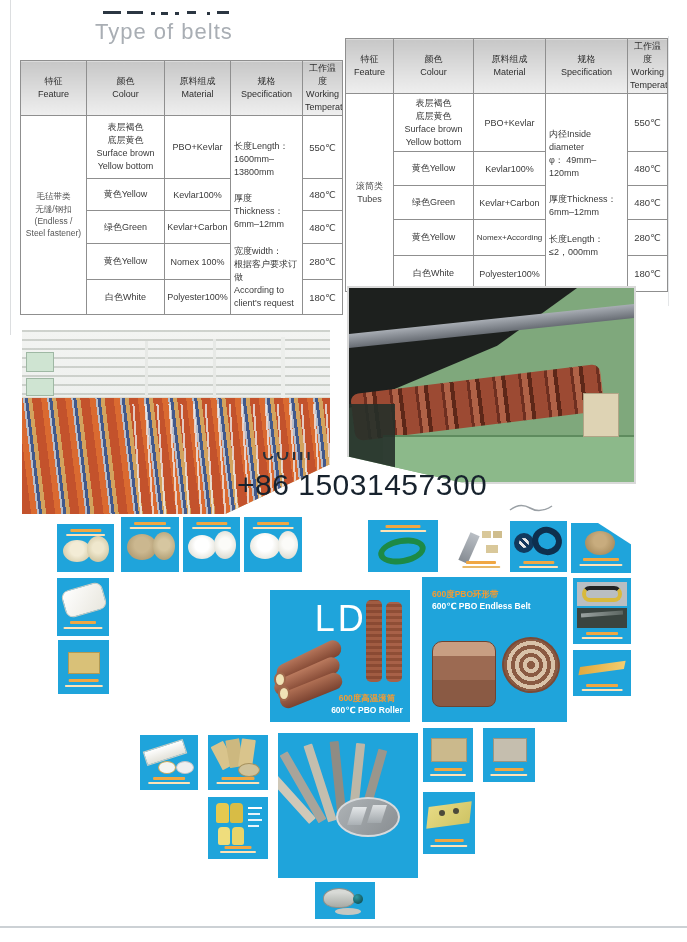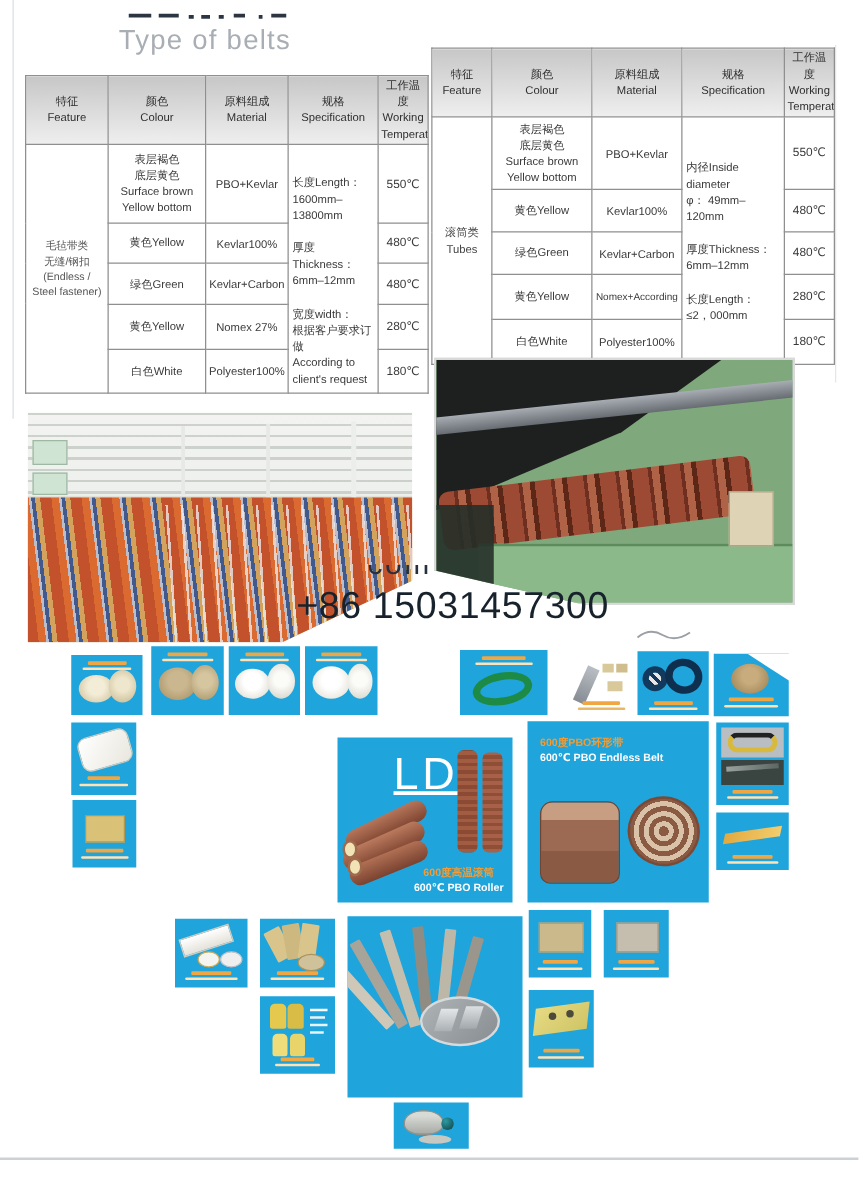--- a/index.html
+++ b/index.html
@@ -33,33 +33,33 @@
   #photoR .dark{left:0;top:0;width:100%;height:62%;background:#1d201e;
      clip-path:polygon(0 0,80% 0,52% 48%,0 100%);}
   #photoR .beam{left:-4%;top:16%;width:108%;height:7%;transform:rotate(-6deg);
      background:linear-gradient(#a8adb4,#676c73);}
   #photoR .rollers{left:1%;top:47%;width:88%;height:24%;transform:rotate(-7deg);border-radius:8px;
      background:repeating-linear-gradient(90deg,#9c4a33 0 13px,#6e2f20 13px 16px,#b06247 16px 22px,#5d2718 22px 26px);}
   #photoR .front{left:12%;top:76%;width:88%;height:24%;background:#8cb98a;border-top:2px solid #5e8b5e;}
   #photoR .box{left:82%;top:54%;width:34px;height:42px;background:#ded3b4;border:1px solid #b0a486;}
   #photoR .shadowL{left:0;top:60%;width:16%;height:40%;background:#253029;opacity:.9;}
   
-  #partial-wrap{left:262px;top:452px;width:140px;height:13px;overflow:hidden;margin-left:32px;}
+  #partial-wrap{left:262px;top:452px;width:140px;height:13px;overflow:hidden;}
   #partial-wrap span{display:block;margin-top:-14px;font-size:24px;color:#27313b;letter-spacing:2px;}
   #phone{left:237px;top:468px;font-size:30px;color:#17222d;letter-spacing:.5px;}
   
   .tile{position:absolute;background:#1fa4db;overflow:hidden;}
   .tile.white{background:#ffffff;}
   .cb{position:absolute;left:50%;transform:translateX(-50%);background:#f0a743;height:3px;border-radius:1px;}
   .cb.l2{background:#ffe2b5;height:2px;}
   .cap{position:absolute;left:2px;right:2px;text-align:center;line-height:1.4;font-size:8.5px;}
   .cap .cn{color:#f59b31;font-weight:bold;display:block;}
   .cap .en{color:#ffffff;font-weight:bold;display:block;}
   .cap .en.or{color:#f59b31;}
-  #ld-logo{position:absolute;left:32%;top:6%;font-size:36px;color:#fff;letter-spacing:3px;font-weight:normal;text-decoration:underline;}
+  #ld-logo{position:absolute;left:32%;top:6%;font-size:36px;color:#fff;letter-spacing:3px;font-weight:normal;}
   .strip{position:absolute;border:1px solid #9a7435;background:linear-gradient(90deg,#c79d55,#e8ca81 45%,#b68b49);}
   .gstrip{position:absolute;border-radius:1px;}
   #bottom-line{left:0;top:926px;width:687px;height:2px;background:#ccd1d5;}
   .edge{position:absolute;background:#dcdee0;width:1px;}
 </style>
 </head>
 <body>
 
 <div id="page">
 
@@ -127,21 +127,21 @@
       <td>Kevlar100%</td>
       <td class="temp">480℃</td>
     </tr>
     <tr style="height:32px">
       <td>绿色Green</td>
       <td>Kevlar+Carbon</td>
       <td class="temp">480℃</td>
     </tr>
     <tr style="height:36px">
       <td>黄色Yellow</td>
-      <td>Nomex 27%</td>
+      <td>Nomex 100%</td>
       <td class="temp">280℃</td>
     </tr>
     <tr style="height:34px">
       <td>白色White</td>
       <td>Polyester100%</td>
       <td class="temp">180℃</td>
     </tr>
   </tbody>
     </table>
 

